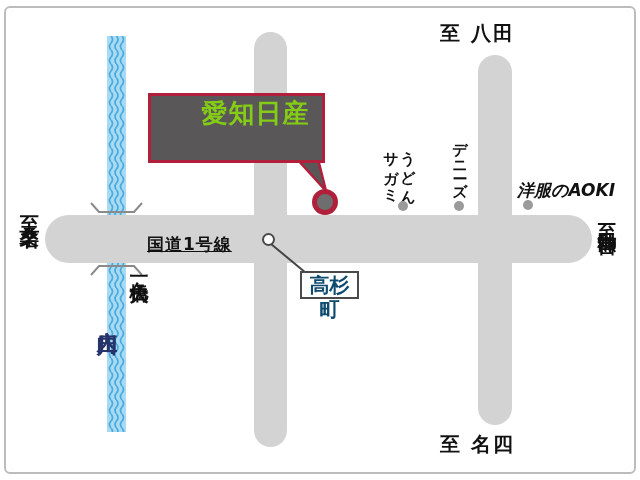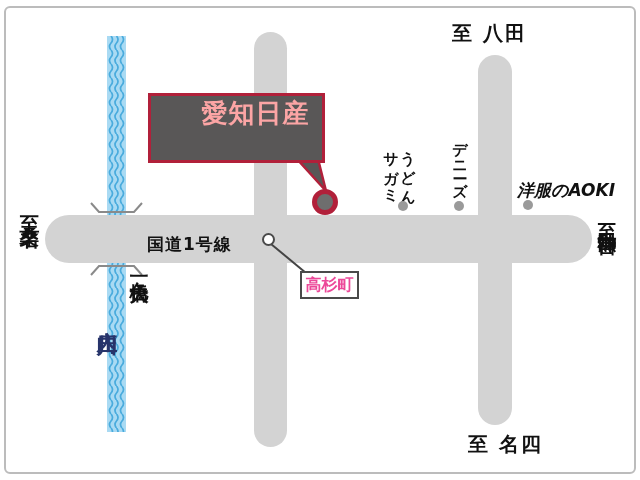--- a/index.html
+++ b/index.html
@@ -16,44 +16,44 @@
   .road-v-left{left:254px;top:32px;width:33px;height:415px;border-radius:17px;}
   .road-v-right{left:478px;top:55px;width:34px;height:370px;border-radius:17px;}
   
   .river{position:absolute;left:107px;top:36px;width:19px;height:396px;z-index:0;}
   .road{z-index:1;}
   .decor{position:absolute;left:0;top:0;z-index:2;pointer-events:none;}
   
   .callout{
     position:absolute;left:148px;top:93px;width:177px;height:70px;box-sizing:border-box;
     background:var(--callout-bg,#595757);border:3px solid var(--accent-red,#b1203a);
-    color:#fca5a5;text-align:center;z-index:4;
+    color:#84cc16;text-align:center;z-index:4;
     font-weight:bold;font-size:26px;line-height:31px;padding-top:2px;letter-spacing:1px;padding-left:38px;
   }
   .marker{
     position:absolute;left:312px;top:189px;width:26px;height:26px;box-sizing:border-box;
     border-radius:50%;background:#6e6e6e;border:5px solid var(--accent-red,#b1203a);z-index:4;
   }
   .xing-dot{
     position:absolute;left:262px;top:233px;width:13px;height:13px;box-sizing:border-box;
     border-radius:50%;background:#fff;border:2px solid #4a4a4a;z-index:4;
   }
   .xing-label{
     position:absolute;left:300px;top:271px;width:59px;height:28px;box-sizing:border-box;
     background:#fff;border:2px solid #4a4a4a;z-index:4;
-    font-size:16px;font-weight:bold;color:#ec4899;text-align:center;line-height:24px;
+    font-size:20px;font-weight:bold;color:#0c4a6e;text-align:center;line-height:24px;
   }
   
   .lbl{position:absolute;color:#111;font-weight:bold;white-space:nowrap;z-index:4;}
   .v{writing-mode:vertical-rl;text-orientation:mixed;}
-  .route1{left:147px;top:233px;font-size:17px;letter-spacing:1px;z-index:4;}
+  .route1{left:147px;top:233px;font-size:17px;letter-spacing:1px;z-index:4;text-decoration:underline;}
   .to-west{left:17px;top:200px;height:135px;font-size:20px;letter-spacing:2px;}
-  .to-north{left:440px;top:20px;font-size:20px;letter-spacing:2px;margin-left:12px;}
+  .to-north{left:440px;top:20px;font-size:20px;letter-spacing:2px;}
   .to-east{left:595px;top:208px;height:160px;font-size:19px;letter-spacing:1px;}
-  .to-south{left:440px;top:431px;font-size:20px;letter-spacing:2px;margin-left:28px;}
+  .to-south{left:440px;top:431px;font-size:20px;letter-spacing:2px;}
   .lm-sagami{left:382px;top:141px;height:62px;font-size:15px;line-height:17px;letter-spacing:2px;}
   .lm-dennys{left:450px;top:132px;height:72px;font-size:15px;letter-spacing:2px;}
   .lm-aoki{left:517px;top:179px;font-size:17px;font-style:italic;}
   .bridge-name{left:127px;top:266px;height:82px;font-size:19px;letter-spacing:1px;}
   .river-name{left:93px;top:314px;height:86px;font-size:21px;letter-spacing:2px;color:var(--navy,#27346b);}
   .lm-dot{position:absolute;width:10px;height:10px;border-radius:50%;
     background:var(--dot,#9a9a9a);z-index:4;}
   .dot-sagami{left:398px;top:201px;}
   .dot-dennys{left:454px;top:201px;}
   .dot-aoki{left:523px;top:200px;}

